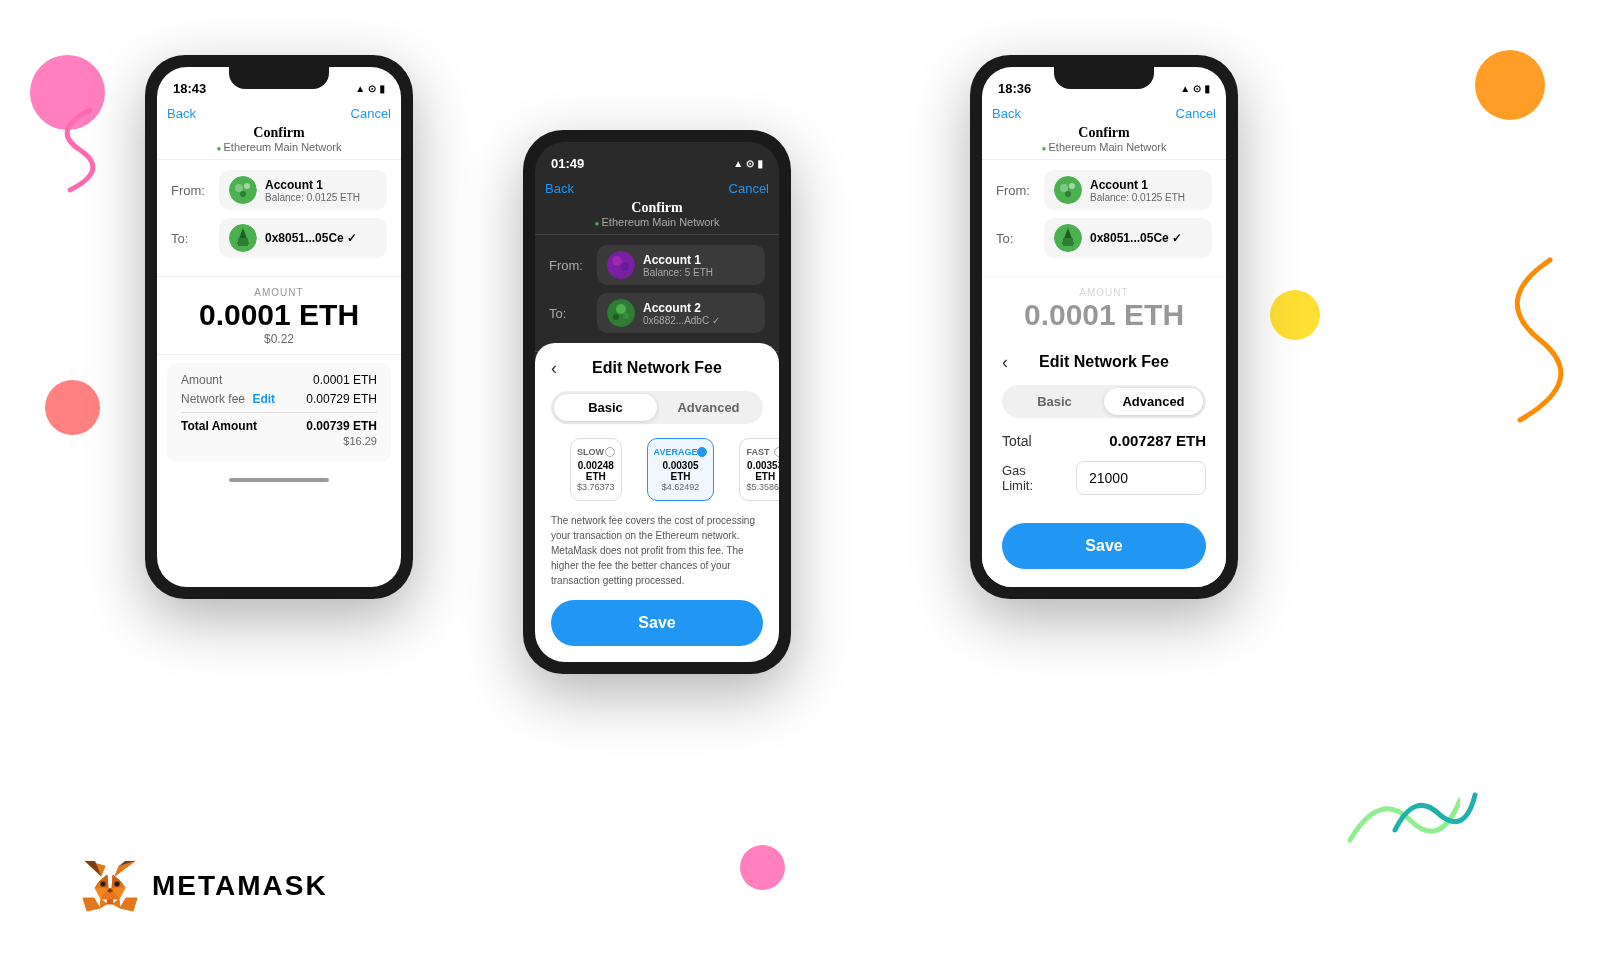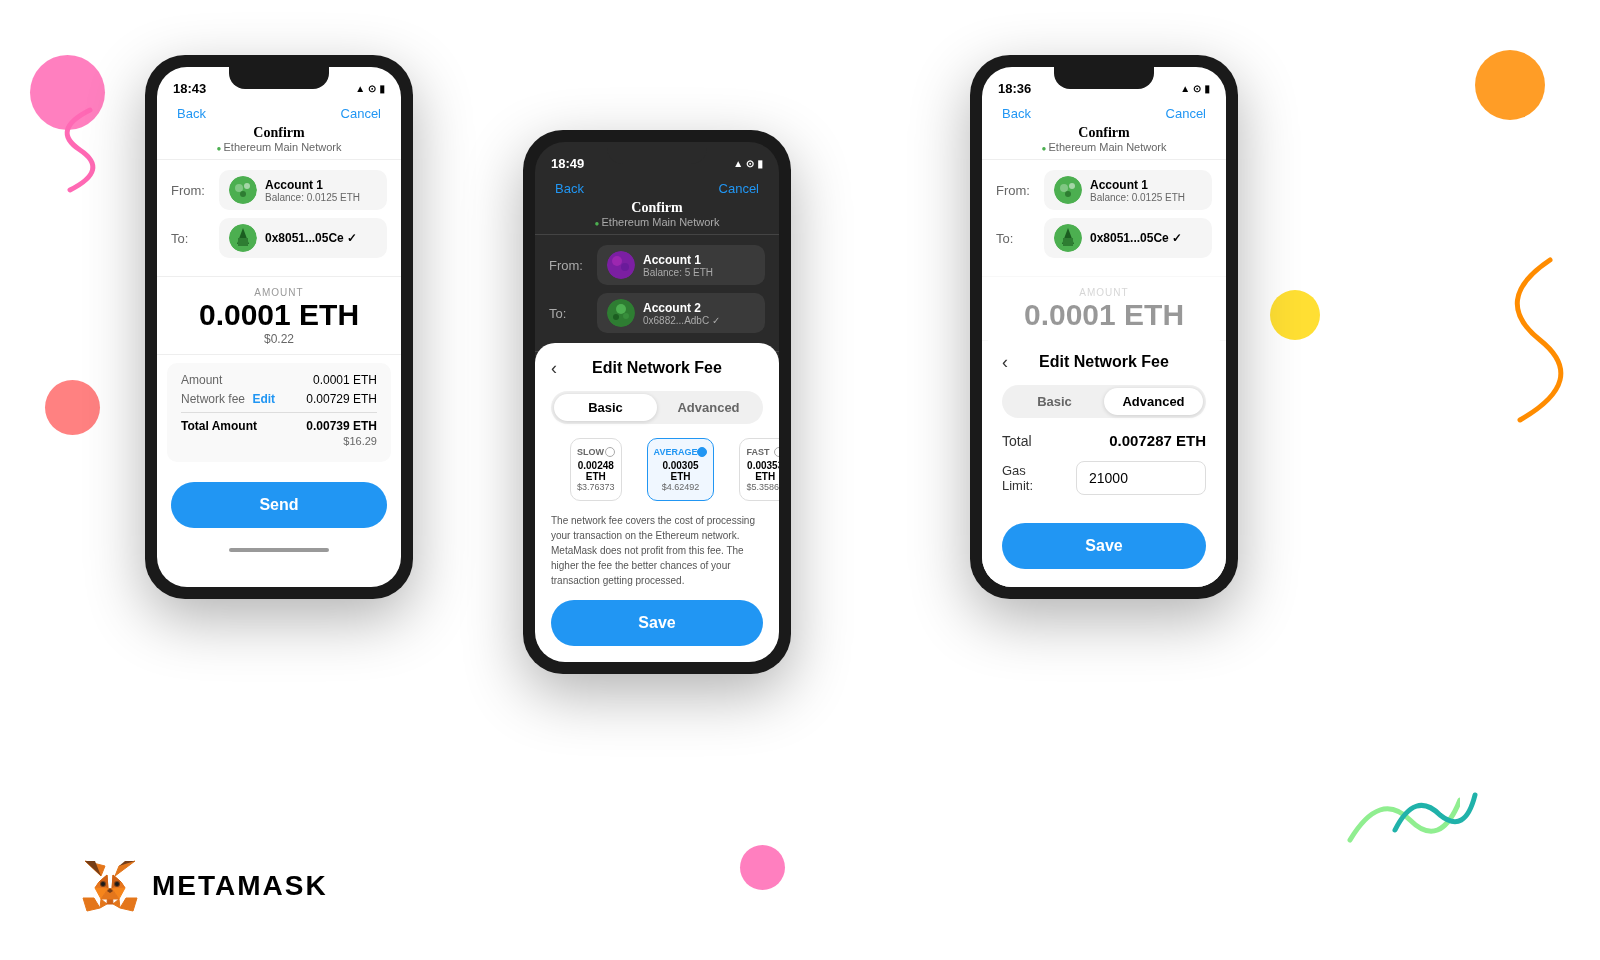--- a/index.html
+++ b/index.html
@@ -74,21 +74,21 @@
       text-align: center;
       padding: 4px 8px 6px;
       border-bottom: 1px solid #eee;
     }
     .confirm-header .title { font-size: 14px; font-weight: 600; color: #000; font-family: Liberation Serif, serif; }
     .confirm-header .network { font-size: 11px; color: #666; }
     .confirm-header .network::before { content: '● '; color: #4CAF50; font-size: 8px; }
     .confirm-nav {
       display: flex;
       justify-content: space-between;
-      padding: 6px 20px 0;
+      padding: 6px 10px 0;
     }
     .confirm-nav a { font-size: 13px; color: #2196F3; text-decoration: none; }
 
     
     .from-to { padding: 10px 14px; }
     .from-to-row {
       display: flex;
       align-items: center;
       margin-bottom: 8px;
       gap: 8px;
@@ -449,35 +449,34 @@
         <span class="label">Total Amount</span>
         <span class="value">0.00739 ETH</span>
       </div>
       <div class="detail-row total-usd">
         <span class="label"></span>
         <span class="value">$16.29</span>
       </div>
     </div>
 
     
-    <button class="send-btn">Send</button>
 
     
     <div class="home-indicator">
       <div class="home-bar" style="background:#333;"></div>
     </div>
   </div>
 </div>
 
 <div class="phone phone-dark" style="top:130px;left:523px;width:268px;">
   <div class="phone-screen">
     <div class="notch"></div>
 
     <div class="status-bar" style="padding-top:14px;color:#fff;">
-      <span class="time">18:49</span>
+      <span class="time">01:49</span>
       <div class="status-icons">
         <span style="color:#fff;">▲</span>
         <span style="color:#fff;">⊙</span>
         <span style="color:#fff;">▮</span>
       </div>
     </div>
 
     <div class="confirm-nav">
       <a>Back</a>
       <a>Cancel</a>

